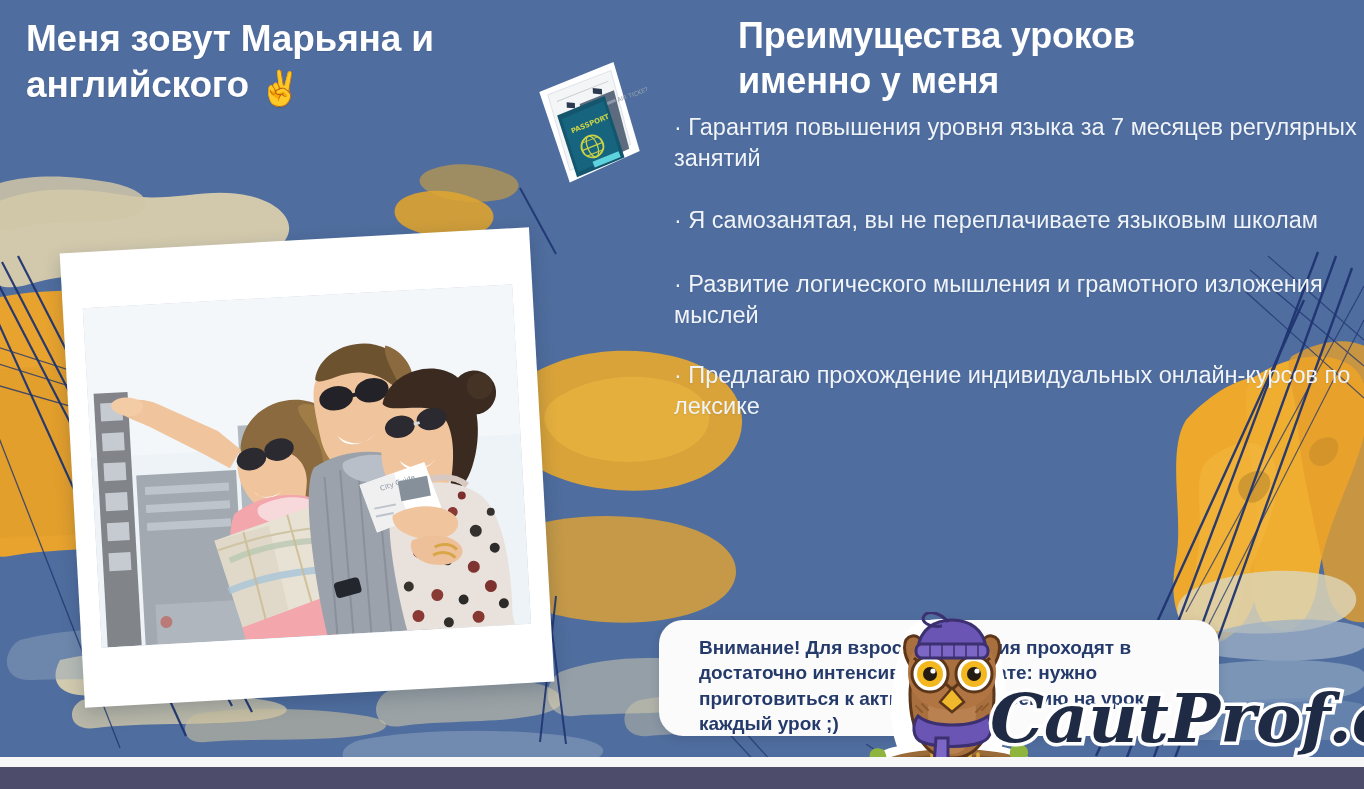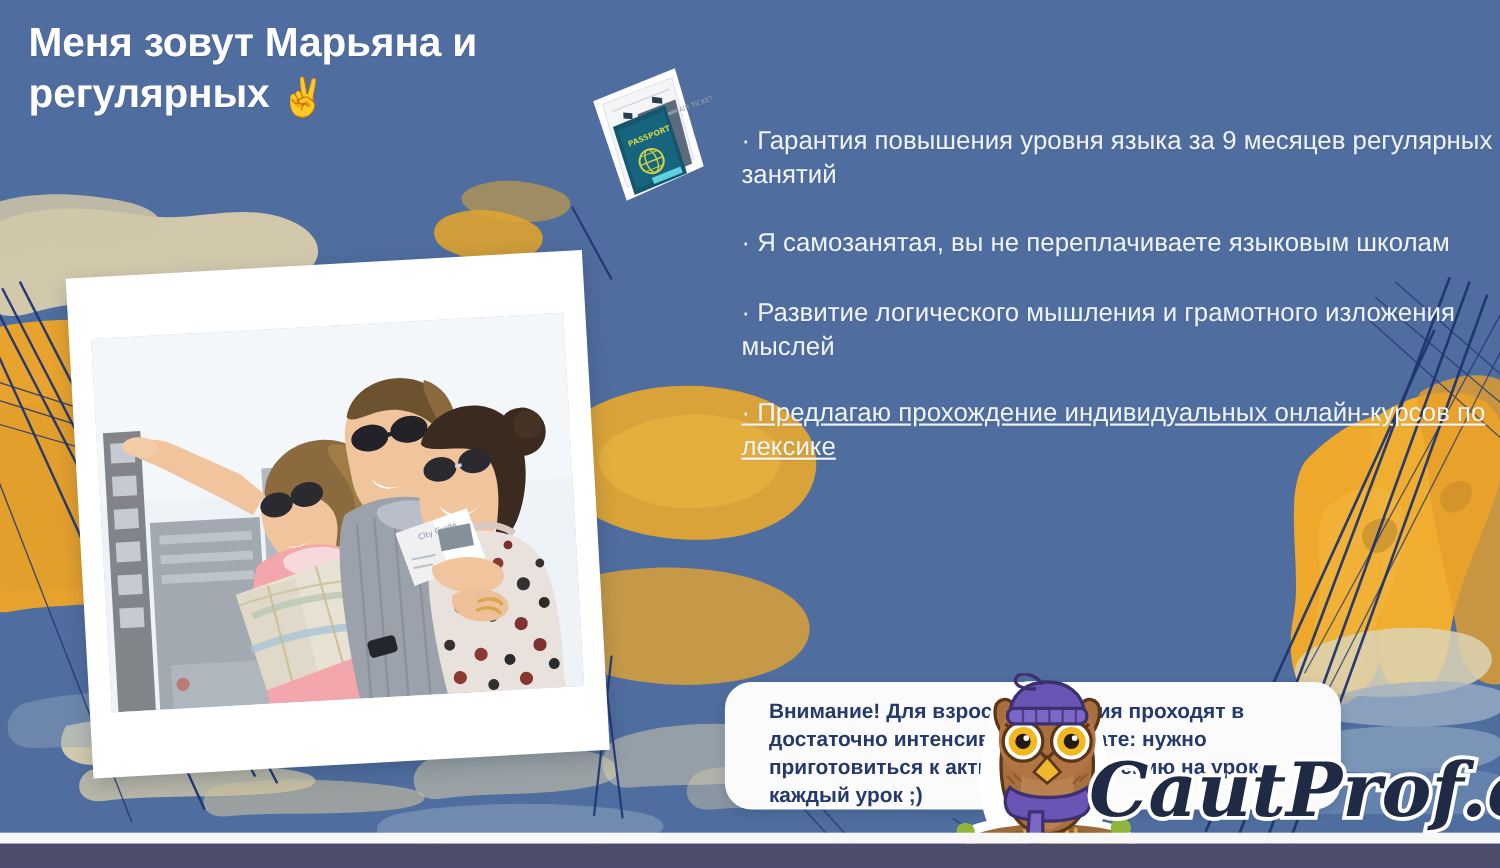--- a/index.html
+++ b/index.html
@@ -52,21 +52,21 @@
   .bullets{position:absolute;left:14px;top:112px;width:690px;}
   .bullet{
     color:#f0f4f9;font-size:23.5px;line-height:1.32;
     margin:0 0 29px 0;font-weight:400;
     text-shadow:0 1px 2px rgba(30,45,75,.10);
   }
   .bullet.b1{margin-bottom:31px;}
   .bullet.b2{margin-bottom:31px;}
   .bullet.b3{margin-bottom:33px;}
   .bullet.b4{}
-  .bullet.b5{margin-bottom:0;text-decoration:underline;}
+  .bullet.b5{margin-bottom:0;}
 
   
   .callout{
     position:absolute;left:659px;top:620px;width:560px;height:116px;
     background:#fbfbfc;border-radius:24px;
     box-shadow:0 3px 10px rgba(25,40,70,.16);
   }
   .callout-text{
     position:absolute;left:40px;top:15px;width:490px;
     color:#243a6b;font-weight:bold;font-size:19px;line-height:1.33;
@@ -211,21 +211,21 @@
         </g>
       </g>
     </svg>
   </div>
 
   <div class="left-col">
 
     <div class="head-left">
       <div>Меня зовут Марьяна и</div>
       <div>
-        <span>регулярных</span>
+        <span>английского</span>
         <span class="peace-emoji">✌</span>
       </div>
     </div>
 
     <div class="sticker-passport">
       <svg viewBox="0 0 120 140" width="120" height="140" aria-hidden="true">
         <g transform="rotate(-9 60 70)">
 
           <path d="M18,30 L96,12 L108,104 L34,124 Z" fill="#ffffff"></path>
 
@@ -411,23 +411,27 @@
           <g stroke="#d8a646" stroke-width="3" fill="none">
             <path d="M338,258 C346,254 356,256 360,262"></path>
             <path d="M336,266 C344,262 354,264 358,270"></path>
           </g>
         </svg>
       </div>
     </div>
   </div>
 
   <div class="right-col">
+    <div class="head-right">
+      <div>Преимущества уроков</div>
+      <div>именно у меня</div>
+    </div>
 
     <div class="bullets">
-      <p class="bullet b1">· Гарантия повышения уровня языка за 9 месяцев регулярных занятий</p>
+      <p class="bullet b1">· Гарантия повышения уровня языка за 7 месяцев регулярных занятий</p>
       <p class="bullet b3">· Я самозанятая, вы не переплачиваете языковым школам</p>
       <p class="bullet b4">· Развитие логического мышления и грамотного изложения мыслей</p>
       <p class="bullet b5">· Предлагаю прохождение индивидуальных онлайн-курсов по лексике</p>
     </div>
   </div>
 
   <div class="callout">
     <div class="callout-text">Внимание! Для взрослых занятия проходят в достаточно интенсивном формате: нужно приготовиться к активному говорению на уроке каждый урок ;)</div>
   </div>
 

